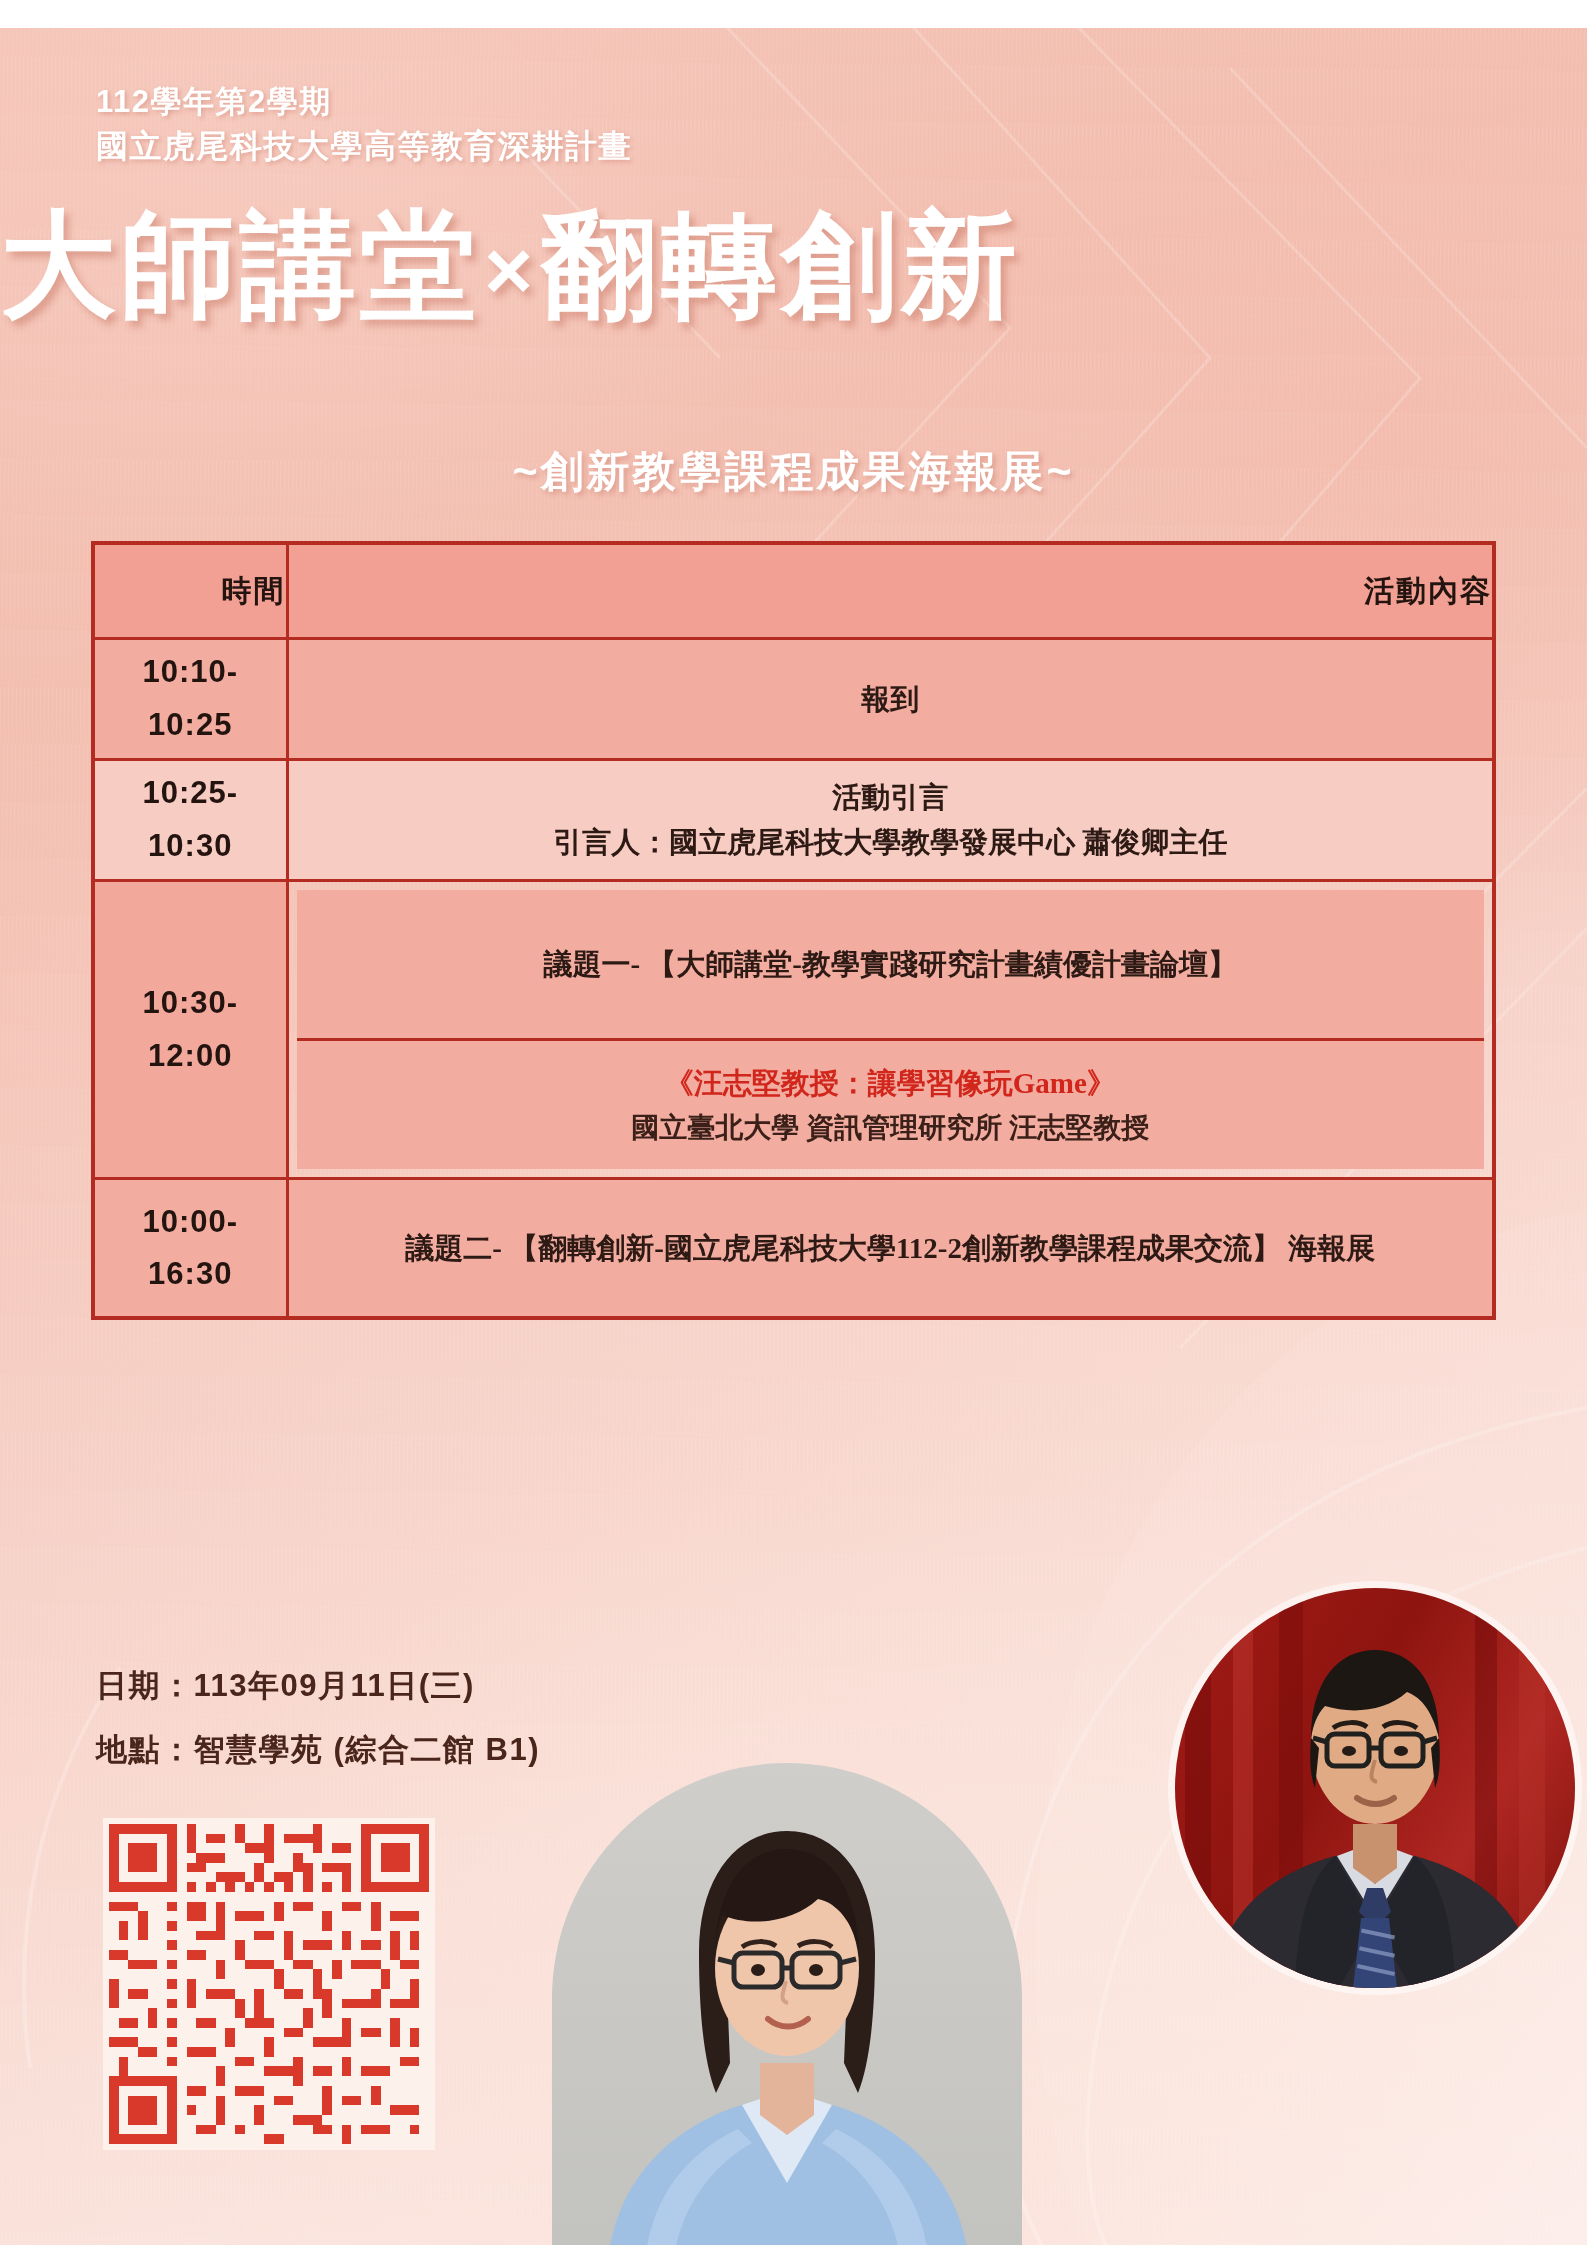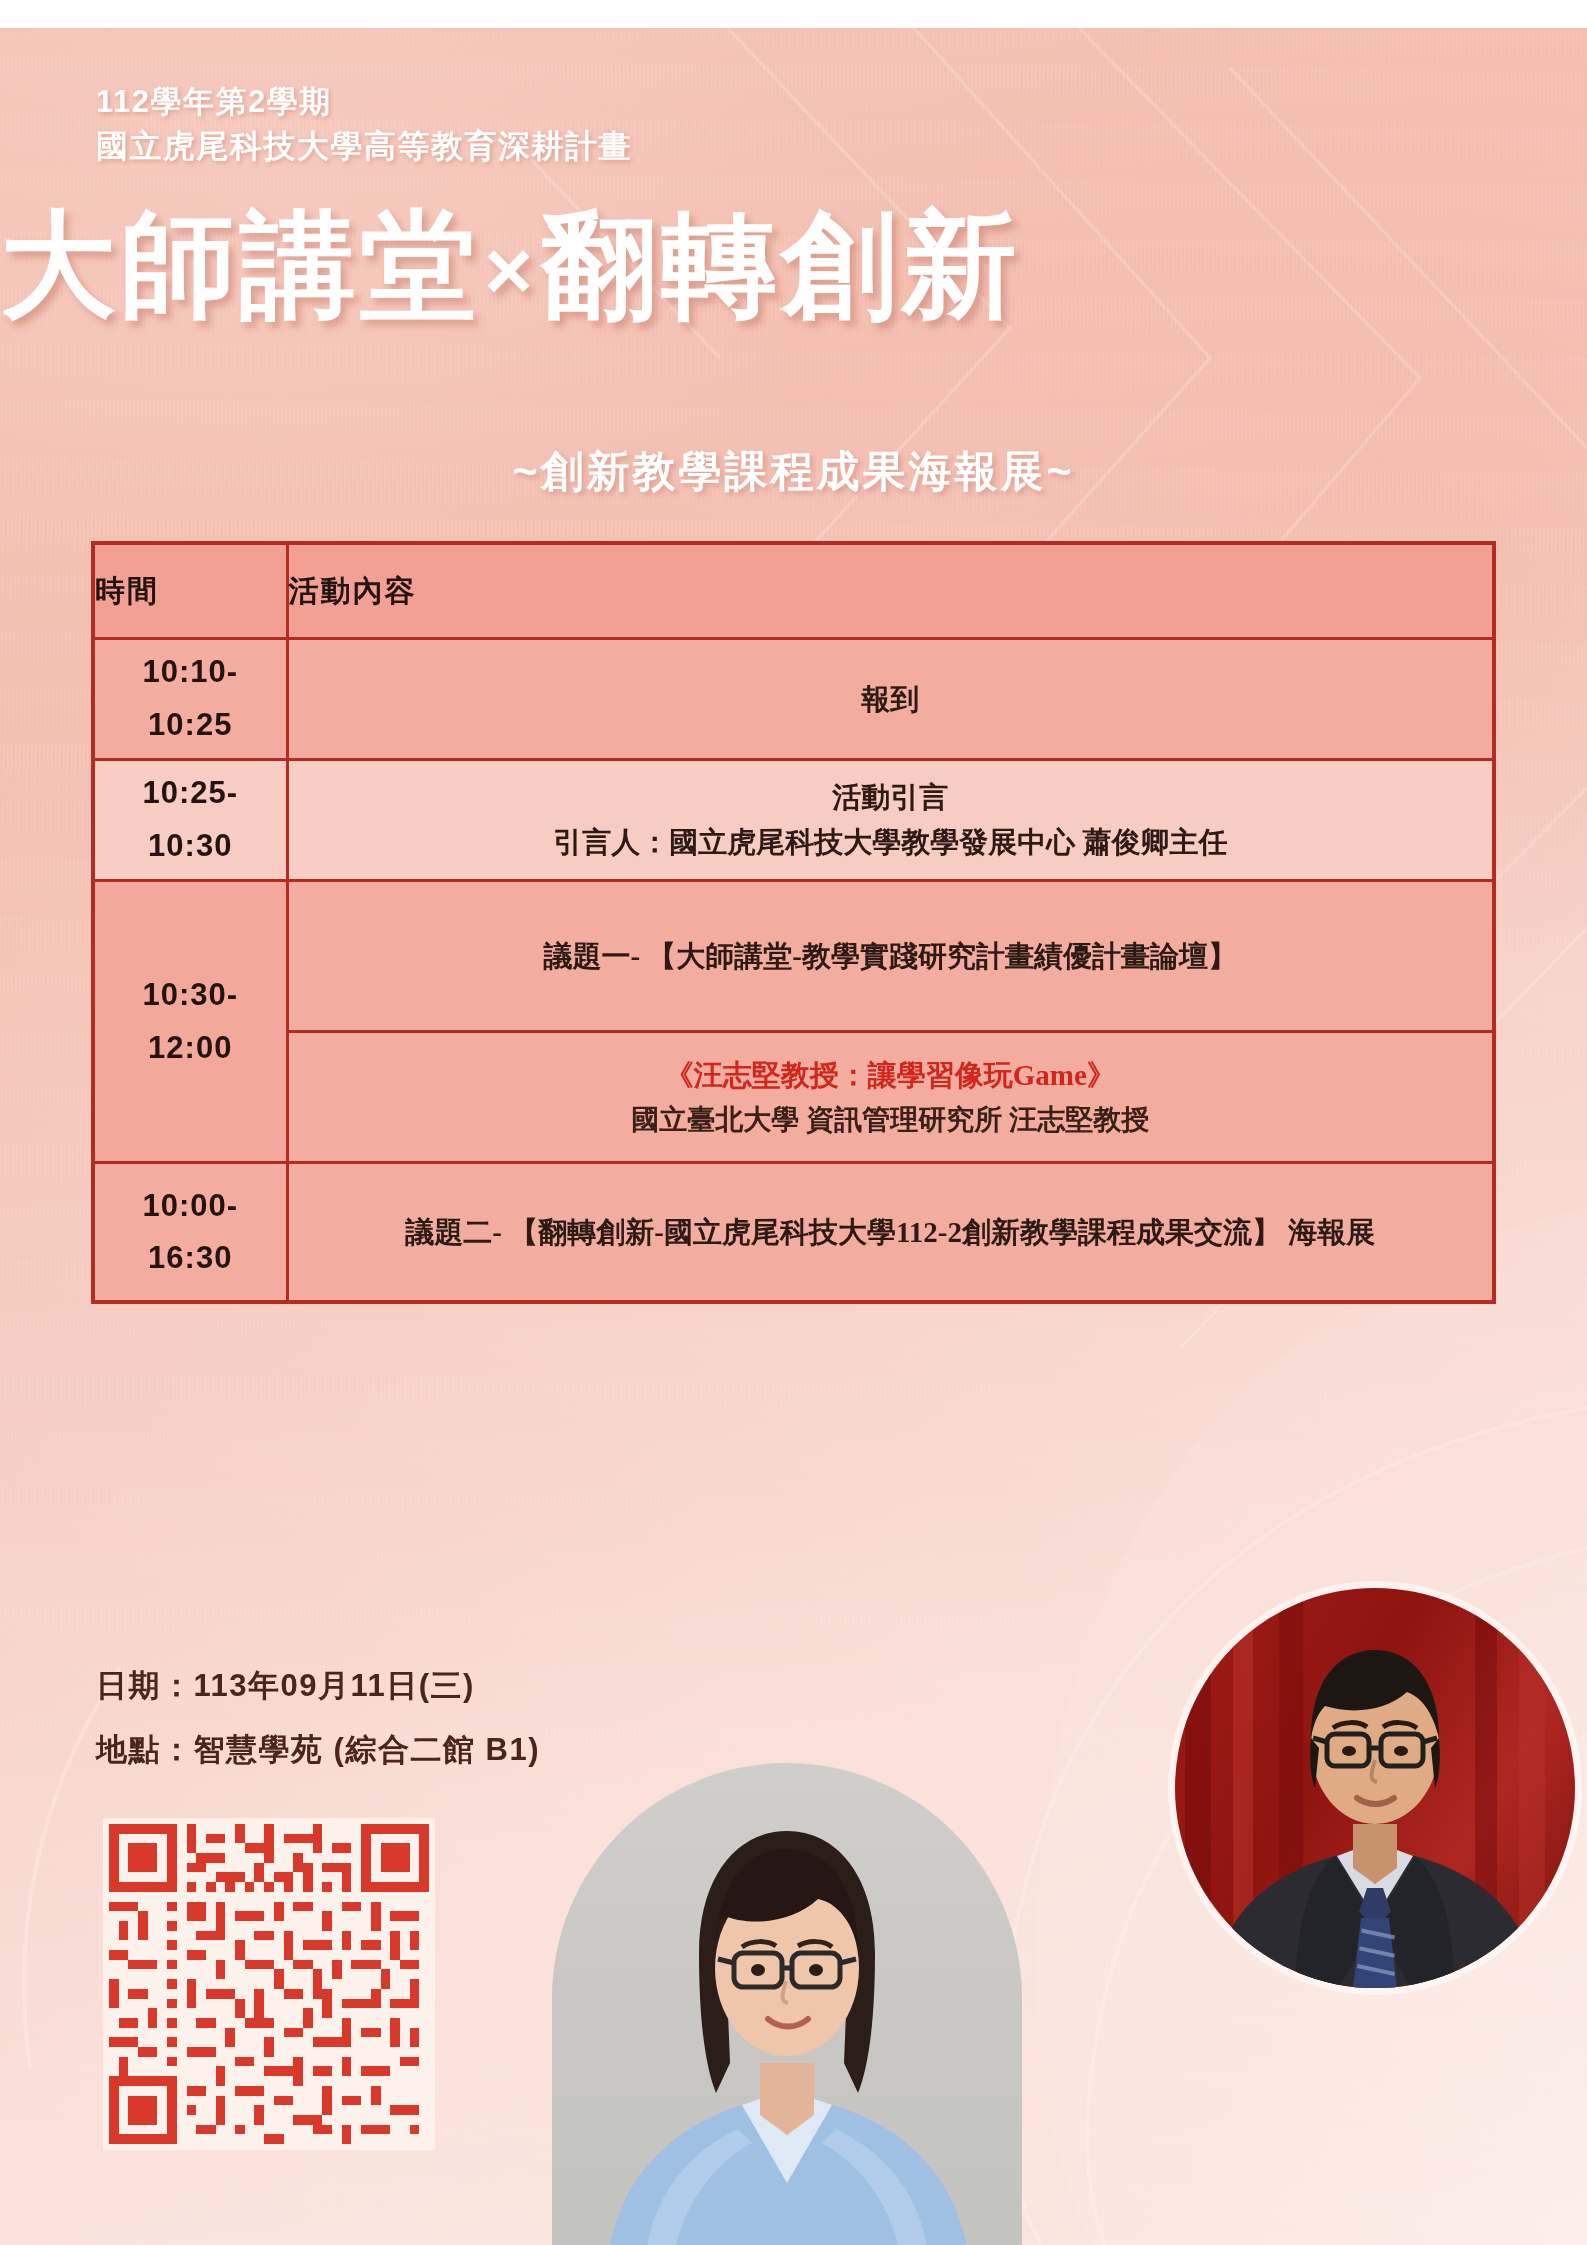--- a/index.html
+++ b/index.html
@@ -40,21 +40,21 @@
   .sub-title{position:absolute;left:0;right:0;top:415px;text-align:center;
     color:#ffffff;font-size:43px;font-weight:700;letter-spacing:3px;
     text-shadow:3px 3px 5px rgba(196,110,92,.42);}
 
   
   .sched{position:absolute;left:91px;top:513px;width:1405px;
     border:4px solid #b32b21;border-collapse:collapse;table-layout:fixed;}
   .sched td,.sched th{border:3px solid #b32b21;padding:0;vertical-align:middle;}
   .col-time{width:194px;}
   .th-time,.th-act{background:#f2a093;color:#241410;font-weight:800;
-    font-size:30px;text-align:left;height:92px;letter-spacing:2px;}
+    font-size:30px;text-align:right;height:92px;letter-spacing:2px;}
   .c-time{text-align:center;color:#241410;font-weight:800;font-size:31px;
     letter-spacing:1px;line-height:1.7;}
   .c-body{text-align:center;color:#2d1a14;font-size:29px;line-height:1.55;
     padding:18px 14px;font-weight:700;font-family:Liberation Serif, serif;}
   .tone-b{background:#f7ccc2;}
   .tone-c{background:#f3aca0;}
   .tone-d{background:#f4b7ac;}
   .tone-e{background:#fae0d8;}
   .tone-f{background:#f3a89c;}
   .red{color:#d1261c;font-weight:800;}
@@ -156,21 +156,21 @@
           <div>活動引言</div>
           <div>引言人：國立虎尾科技大學教學發展中心 蕭俊卿主任</div>
         </td>
       </tr>
 
       <tr>
         <td class="c-time tone-f">
           <div>10:30-</div>
           <div>12:00</div>
         </td>
-        <td style="padding:0">
+        <td style="padding:8px">
           <table class="inner">
             <tbody>
                 <tr>
               <td class="c-body tone-c" style="height:108px">
                 <div>議題一-  【大師講堂-教學實踐研究計畫績優計畫論壇】</div>
               </td>
             </tr>
             <tr>
               <td class="c-body tone-c">
                 <div class="red">《汪志堅教授：讓學習像玩Game》</div>

